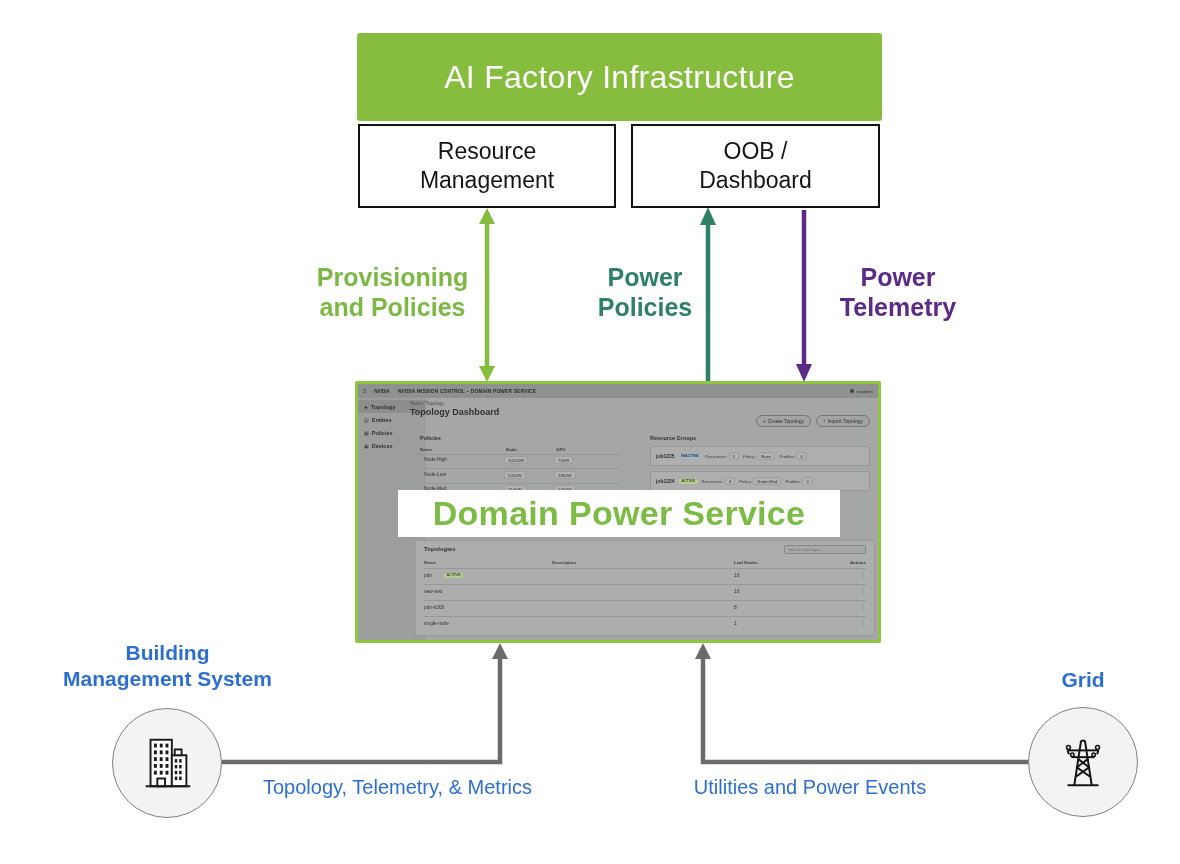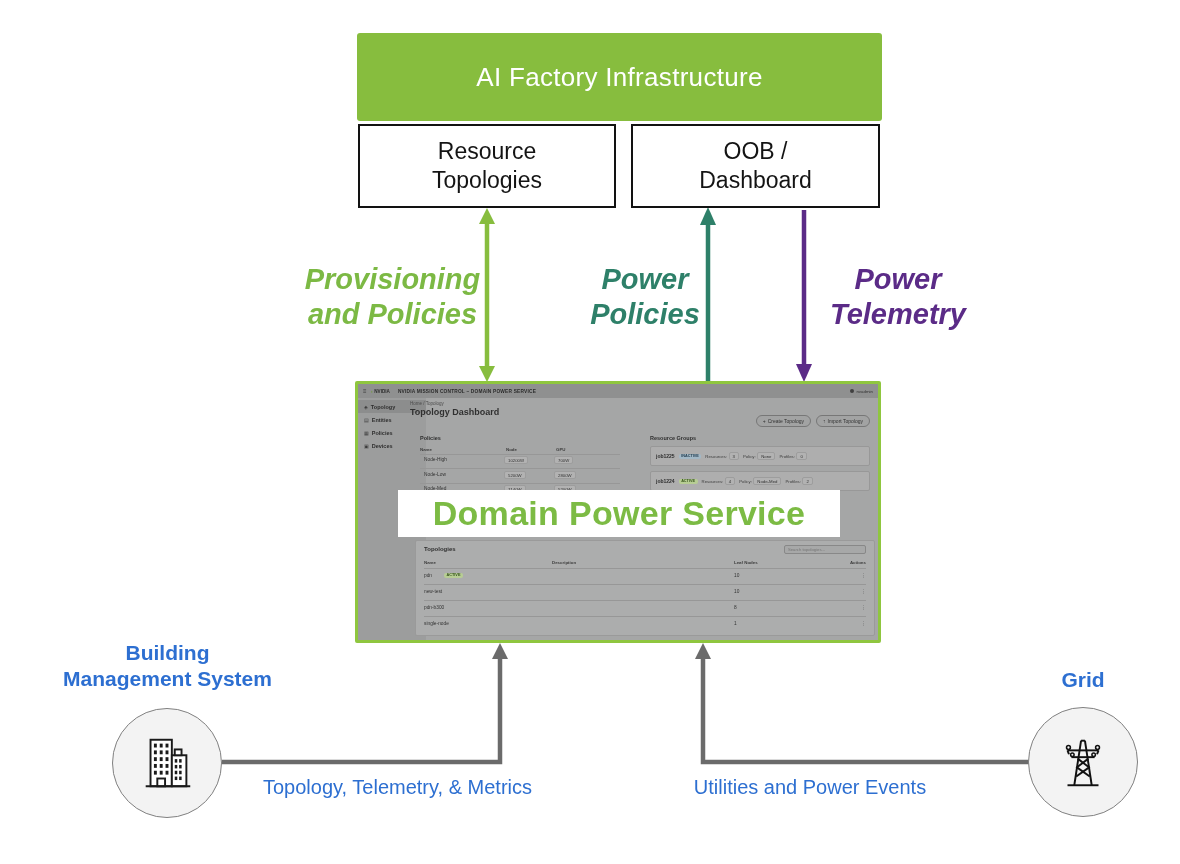--- a/index.html
+++ b/index.html
@@ -4,23 +4,23 @@
 <style>
   html,body{margin:0;padding:0;background:#fff;}
   *{box-sizing:border-box;}
   body{font-family:"Liberation Sans","DejaVu Sans",sans-serif;}
   #canvas{position:relative;width:1180px;height:864px;background:#fff;overflow:hidden;}
   .abs{position:absolute;}
   .center{display:flex;align-items:center;justify-content:center;text-align:center;}
   .prewrap{white-space:pre-line;}
 
   
-  .top-green-box{background:#87BD3E;color:#fff;font-size:26px;font-weight:500;border-radius:3px;letter-spacing:.3px;}
+  .top-green-box{background:#87BD3E;color:#fff;font-size:32px;font-weight:500;border-radius:3px;letter-spacing:.3px;}
   .white-box{background:#fff;border:2.5px solid #121212;color:#141414;font-size:23px;line-height:1.25;font-weight:500;}
-  .flow-label{font-size:29px;font-weight:bold;line-height:1.2;font-style:italic;}
+  .flow-label{font-size:25px;font-weight:bold;line-height:1.2;}
   .flow-green{color:#7CB944;}
   .flow-teal{color:#2E8069;}
   .flow-purple{color:#5B2B87;}
   .blue-title{color:#2D6FD1;font-weight:bold;font-size:21px;line-height:1.25;}
   .blue-flow{color:#2D6FD1;font-weight:500;font-size:20px;}
 
   
   .node-circle{width:110px;height:110px;border-radius:50%;background:#f3f3f3;border:1.5px solid #808080;display:flex;align-items:center;justify-content:center;}
 
   
@@ -88,21 +88,21 @@
 
     <g>
       <polyline points="1030,762 703,762 703,656" fill="none" stroke="#6B6B6B" stroke-width="4.5"></polyline>
       <polygon points="695,659 711,659 703,643" fill="#6B6B6B"></polygon>
     </g>
   </svg>
 
   <div class="abs center top-green-box" style="left:357px;top:33px;width:525px;height:88px;z-index:2;">AI Factory Infrastructure</div>
 
   <div class="abs center white-box prewrap" style="left:358px;top:124px;width:258px;height:84px;z-index:2;">Resource
-Topologies</div>
+Management</div>
   <div class="abs center white-box prewrap" style="left:631px;top:124px;width:249px;height:84px;z-index:2;">OOB /
 Dashboard</div>
 
   <div class="abs center flow-label flow-green prewrap" style="left:280px;top:262px;width:225px;z-index:2;">Provisioning
 and Policies</div>
   <div class="abs center flow-label flow-teal prewrap" style="left:575px;top:262px;width:140px;z-index:2;">Power
 Policies</div>
   <div class="abs center flow-label flow-purple prewrap" style="left:823px;top:262px;width:150px;z-index:2;">Power
 Telemetry</div>
 

